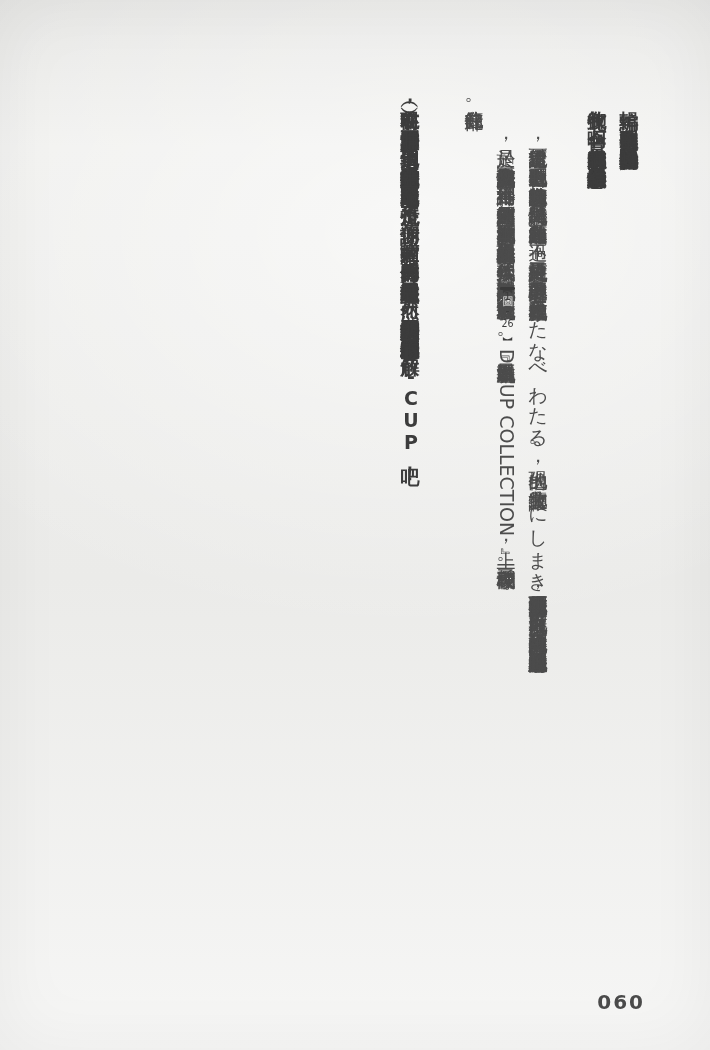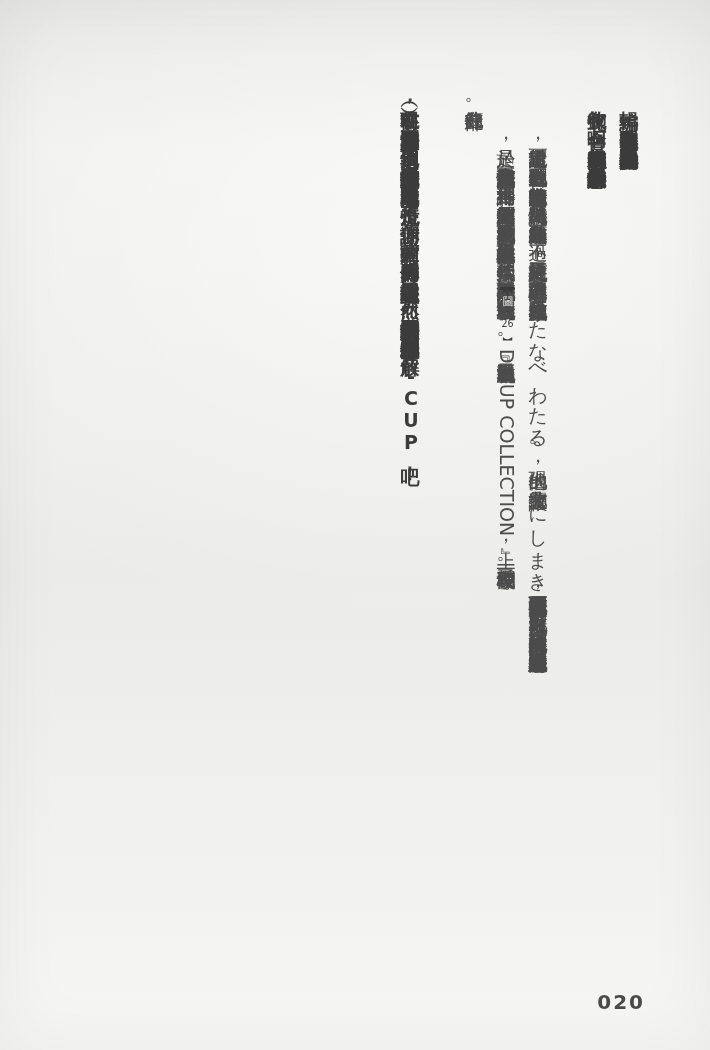--- a/index.html
+++ b/index.html
@@ -86,15 +86,15 @@
       <p class="indent"><span>於是，眾多懷抱著「美少女角色應該擁有更多自由」的想法，卻始終得不到許可，無法逃出蘿莉控咒縛的作家們，在現實巨乳風潮的推波助瀾下，為了找回自己心目中理想的美少女像而集結在一起。然後到了八〇年代後期，乳房的新表現手法一口氣擴散開來。簡直就像一場「巨乳解放運動」</span><span class="figref"><span>【</span><span class="fig-glyph">圖</span><span>1-</span><span class="tcy">26</span><span>】</span></span><span>。日本產的巨乳漫畫選集『D-CUP COLLECTION』上，便刊載了一段專欄。</span></p>
       <p>在此節錄部分。</p>
     </section>
 
     <section class="sec-quote">
       <p><span>（前略）現在，少女們正逐漸取回豐滿的胸脯。這個現象，即使是在始祖的蘿莉控美少女成人漫畫的世界也正在發生。這「正統的回歸」既不是革命，也不是流行。謝謝你們，蘿莉控啊，因為你們的努力，這個業界才得以誕生和發展。然而，我要請你們還給美少女們應有的姿態。將她們囚禁在窮屈軀殼裡的時代已經結束了。解放</span><span class="upright">D-CUP</span><span>吧！</span></p>
     </section>
 
   </div>
 
-  <div class="pagenum">020</div>
+  <div class="pagenum">060</div>
 
 </div>
 
 </body></html>

